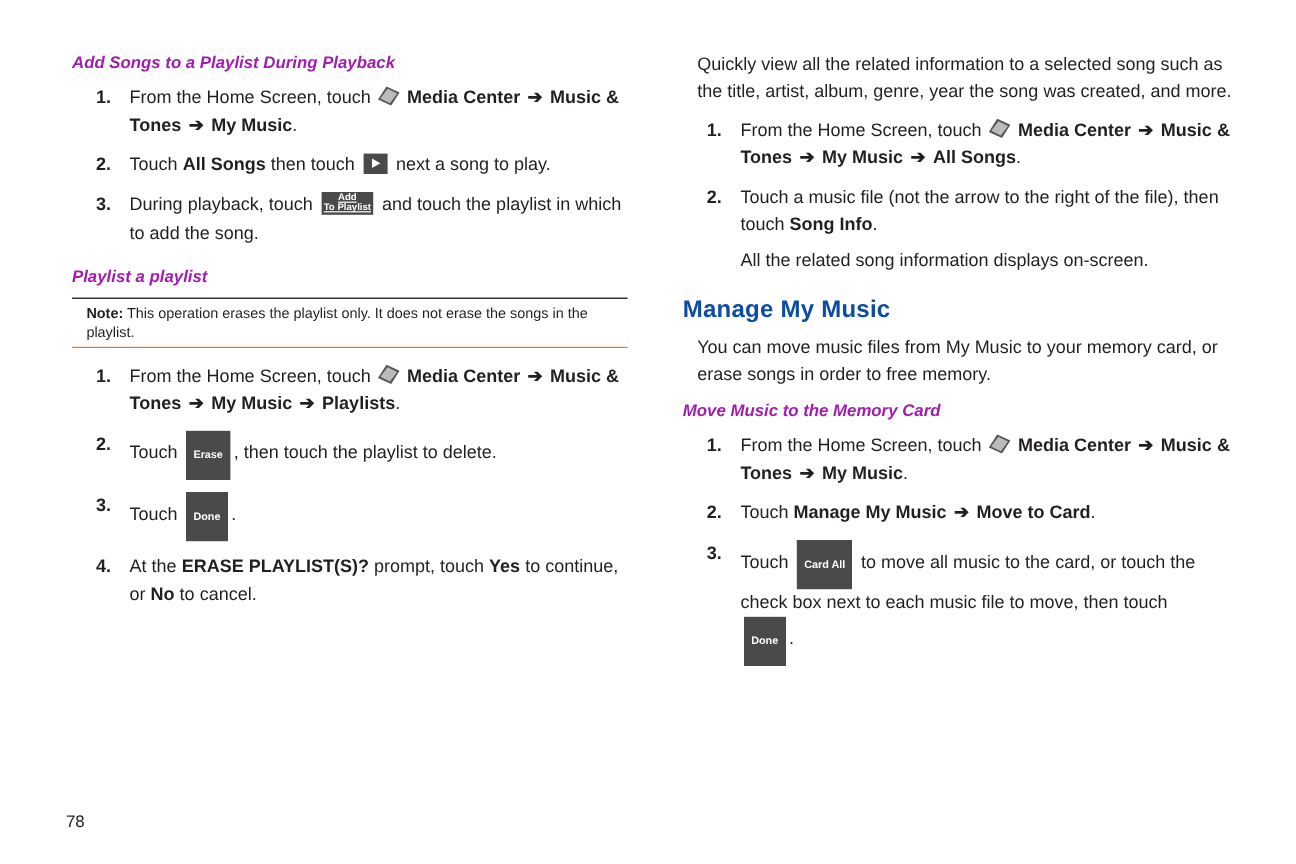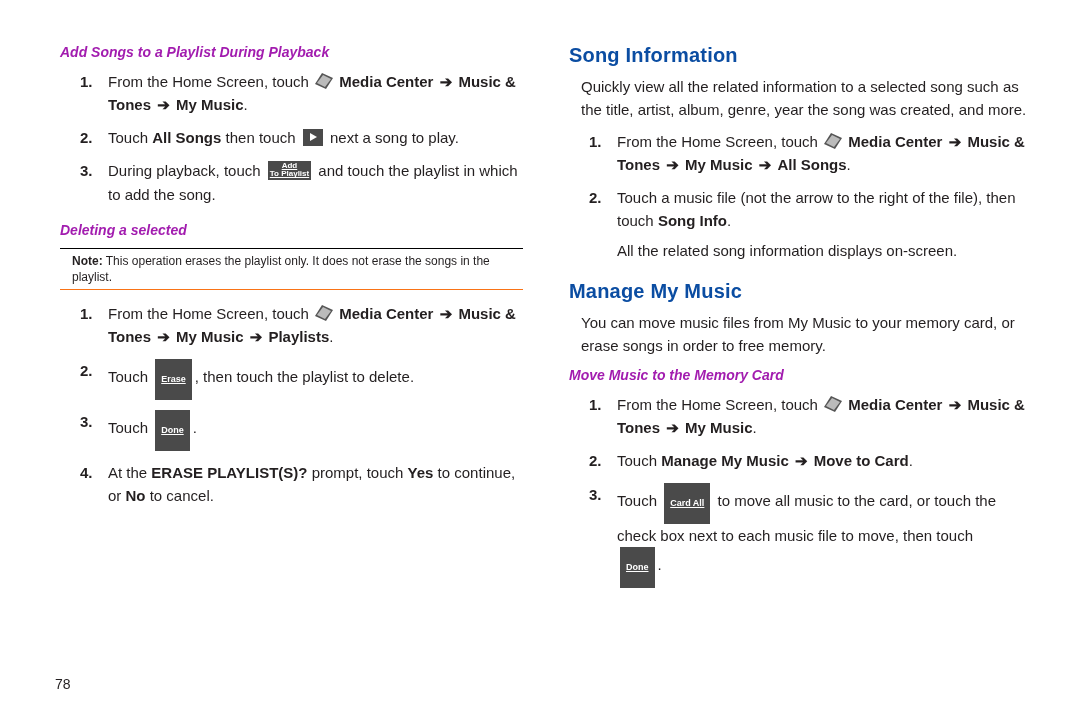--- a/index.html
+++ b/index.html
@@ -90,21 +90,21 @@
     font-weight: 700;
     line-height: 1.0;
     padding: 2px 3px;
     vertical-align: 0px;
     margin: 0 3px;
     text-align: center;
   }
   .chip.tall { font-size: 8px; line-height: 1.05; padding: 1px 2px; text-decoration: underline; }
   .chip .l1 { display:block; }
   .chip .l2 { display:block; }
-  .chip.wide { font-size: 9px; padding: 16px 6px; text-decoration: underline; }
+  .chip.wide { font-size: 9px; padding: 16px 6px; }
   .note-block {
     border-top: 1px solid #000;
     border-bottom: 1px solid #f97316;
     margin: 6px 0 12px 0;
     padding: 4px 4px 4px 12px;
     font-size: 12px;
     line-height: 1.35;
   }
   .note-block .label { font-weight: 700; }
   .pnum {
@@ -135,21 +135,21 @@
         <span class="b">My Music</span>.
       </li>
       <li>
         <span>Touch </span><span class="b">All Songs</span><span> then touch </span><span class="play-icon"></span><span> next a song to play.</span>
       </li>
       <li>
         <span>During playback, touch </span><span class="chip tall"><span class="l1">Add</span><span class="l2">To Playlist</span></span><span> and touch the playlist in which to add the song.</span>
       </li>
     </ol>
 
-    <div class="blue-sub">Deleting a selected</div>
+    <div class="blue-sub">Playlist a playlist</div>
     <div class="note-block">
       <span class="label">Note:</span><span> This operation erases the playlist only. It does not erase the songs in the playlist.</span>
     </div>
     <ol>
       <li>
         <span>From the Home Screen, touch </span><span class="media-icon"><svg viewBox="0 0 18 16">
               <polygon points="0,11 7,0 18,5 11,16" fill="#555"></polygon>
               <polygon points="2,10 8,2 16,6 10,14" fill="#bbb"></polygon>
             </svg></span>
         <span class="b">Media Center</span> <span class="arrow">➔</span>
@@ -164,21 +164,20 @@
         <span>Touch </span><span class="chip wide">Done</span><span>.</span>
       </li>
       <li>
         <span>At the </span><span class="b">ERASE PLAYLIST(S)?</span><span> prompt, touch </span><span class="b">Yes</span><span> to continue, or </span><span class="b">No</span><span> to cancel.</span>
       </li>
     </ol>
   </div>
 
   <div class="col">
 
-    <div class="section-h">Song Information</div>
     <p class="indent" style="padding-left:12px">Quickly view all the related information to a selected song such as the title, artist, album, genre, year the song was created, and more.</p>
     <ol>
       <li>
         <span>From the Home Screen, touch </span><span class="media-icon"><svg viewBox="0 0 18 16">
               <polygon points="0,11 7,0 18,5 11,16" fill="#555"></polygon>
               <polygon points="2,10 8,2 16,6 10,14" fill="#bbb"></polygon>
             </svg></span>
         <span class="b">Media Center</span> <span class="arrow">➔</span>
         <span class="b">Music &amp; Tones</span> <span class="arrow">➔</span>
         <span class="b">My Music</span> <span class="arrow">➔</span>

